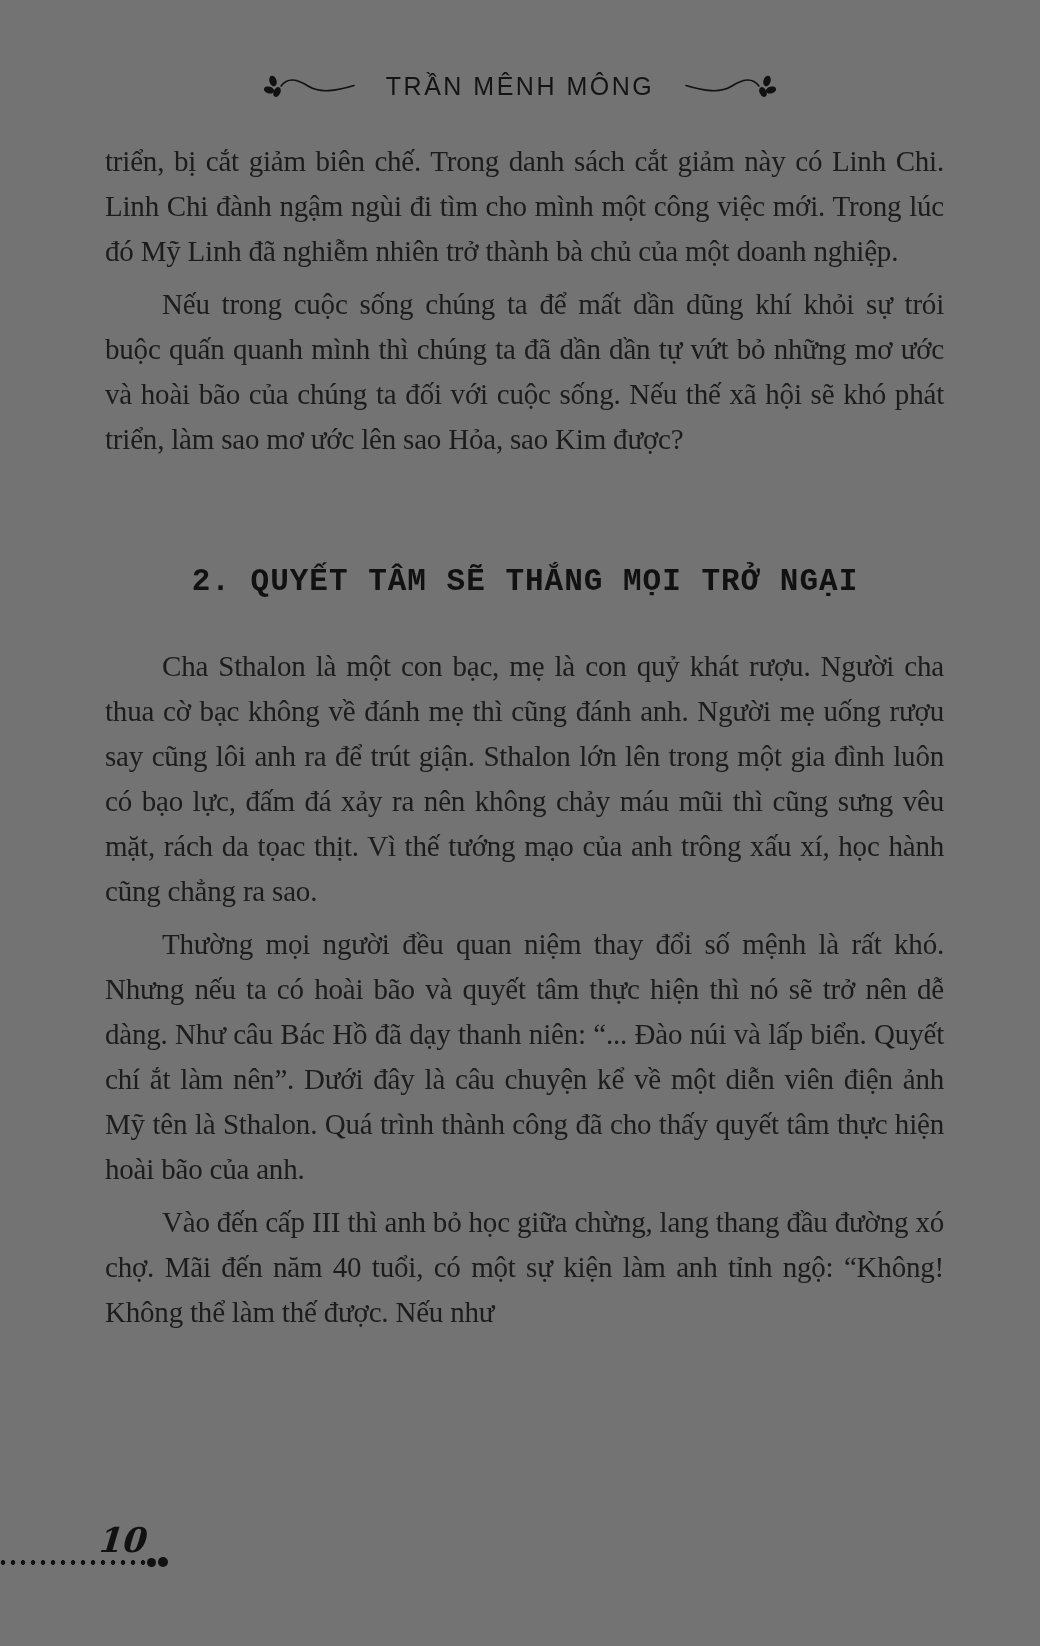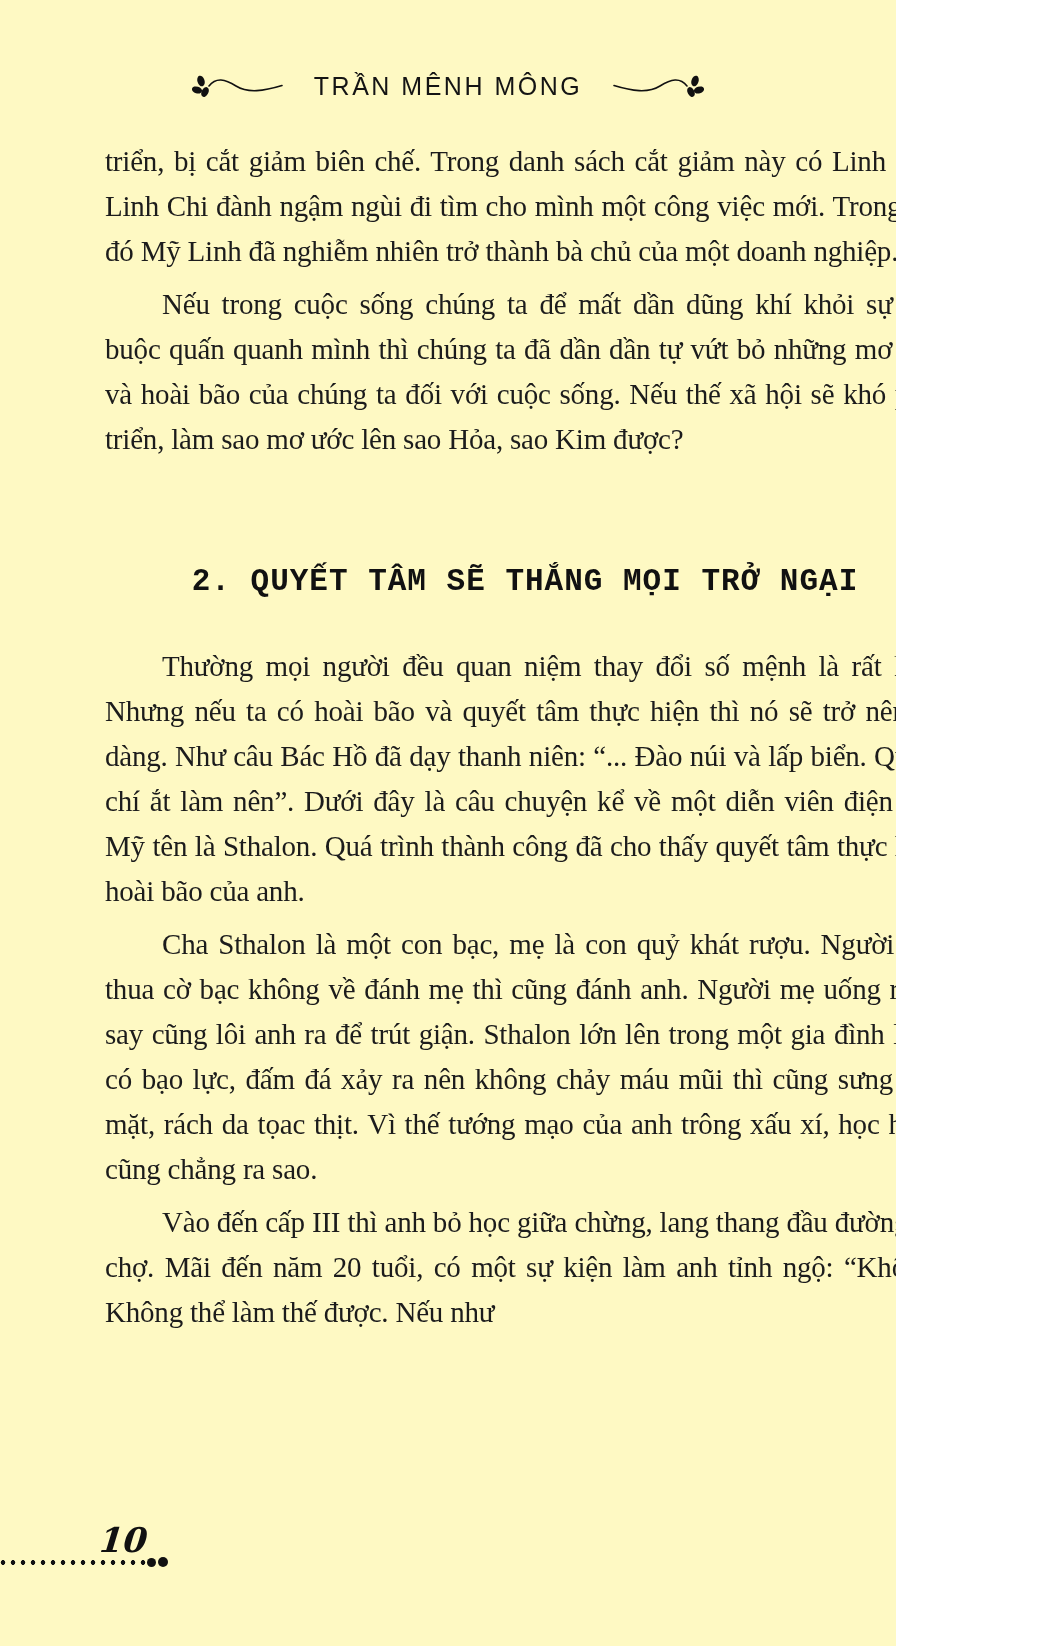--- a/index.html
+++ b/index.html
@@ -4,22 +4,22 @@
 <style>
   html, body { margin: 0; padding: 0; }
   body {
     width: 1040px; height: 1646px;
     background: #ffffff;
     font-family: "Liberation Serif", serif;
     -webkit-font-smoothing: antialiased;
   }
   .page {
     position: relative;
-    width: 896px; height: 1646px;
-    background: #fef9c3;
+    width: 1040px; height: 1646px;
+    background: #737373;
     color: #1a1a1a;
     overflow: hidden;
   }
 
   
   .running-header {
     position: absolute;
     top: 72px; left: 0; width: 100%;
     display: flex; justify-content: center; align-items: center;
     gap: 26px;
@@ -112,23 +112,23 @@
         </g>
         <path d="M17 13 C 24 4, 33 6, 44 13 C 56 20.5, 72 18, 90 12.5" stroke="#111" fill="none" stroke-width="1.6" stroke-linecap="round"></path>
       </svg>
     </span>
   </div>
 
   <div class="content">
     <p>triển, bị cắt giảm biên chế. Trong danh sách cắt giảm này có Linh Chi. Linh Chi đành ngậm ngùi đi tìm cho mình một công việc mới. Trong lúc đó Mỹ Linh đã nghiễm nhiên trở thành bà chủ của một doanh nghiệp.</p>
     <p class="indent">Nếu trong cuộc sống chúng ta để mất dần dũng khí khỏi sự trói buộc quấn quanh mình thì chúng ta đã dần dần tự vứt bỏ những mơ ước và hoài bão của chúng ta đối với cuộc sống. Nếu thế xã hội sẽ khó phát triển, làm sao mơ ước lên sao Hỏa, sao Kim được?</p>
     <h2 class="section-heading">2. QUYẾT TÂM SẼ THẮNG MỌI TRỞ NGẠI</h2>
+    <p class="indent">Cha Sthalon là một con bạc, mẹ là con quỷ khát rượu. Người cha thua cờ bạc không về đánh mẹ thì cũng đánh anh. Người mẹ uống rượu say cũng lôi anh ra để trút giận. Sthalon lớn lên trong một gia đình luôn có bạo lực, đấm đá xảy ra nên không chảy máu mũi thì cũng sưng vêu mặt, rách da tọac thịt. Vì thế tướng mạo của anh trông xấu xí, học hành cũng chẳng ra sao.</p>
     <p class="indent">Thường mọi người đều quan niệm thay đổi số mệnh là rất khó. Nhưng nếu ta có hoài bão và quyết tâm thực hiện thì nó sẽ trở nên dễ dàng. Như câu Bác Hồ đã dạy thanh niên: “... Đào núi và lấp biển. Quyết chí ắt làm nên”. Dưới đây là câu chuyện kể về một diễn viên điện ảnh Mỹ tên là Sthalon. Quá trình thành công đã cho thấy quyết tâm thực hiện hoài bão của anh.</p>
-    <p class="indent">Cha Sthalon là một con bạc, mẹ là con quỷ khát rượu. Người cha thua cờ bạc không về đánh mẹ thì cũng đánh anh. Người mẹ uống rượu say cũng lôi anh ra để trút giận. Sthalon lớn lên trong một gia đình luôn có bạo lực, đấm đá xảy ra nên không chảy máu mũi thì cũng sưng vêu mặt, rách da tọac thịt. Vì thế tướng mạo của anh trông xấu xí, học hành cũng chẳng ra sao.</p>
-    <p class="indent">Vào đến cấp III thì anh bỏ học giữa chừng, lang thang đầu đường xó chợ. Mãi đến năm 20 tuổi, có một sự kiện làm anh tỉnh ngộ: “Không! Không thể làm thế được. Nếu như</p>
+    <p class="indent">Vào đến cấp III thì anh bỏ học giữa chừng, lang thang đầu đường xó chợ. Mãi đến năm 40 tuổi, có một sự kiện làm anh tỉnh ngộ: “Không! Không thể làm thế được. Nếu như</p>
   </div>
 
   <div class="folio-number">10</div>
   <div class="folio-dotline"></div>
   <div class="folio-dot-big one"></div>
   <div class="folio-dot-big two"></div>
 
 </div>
 
 </body></html>

